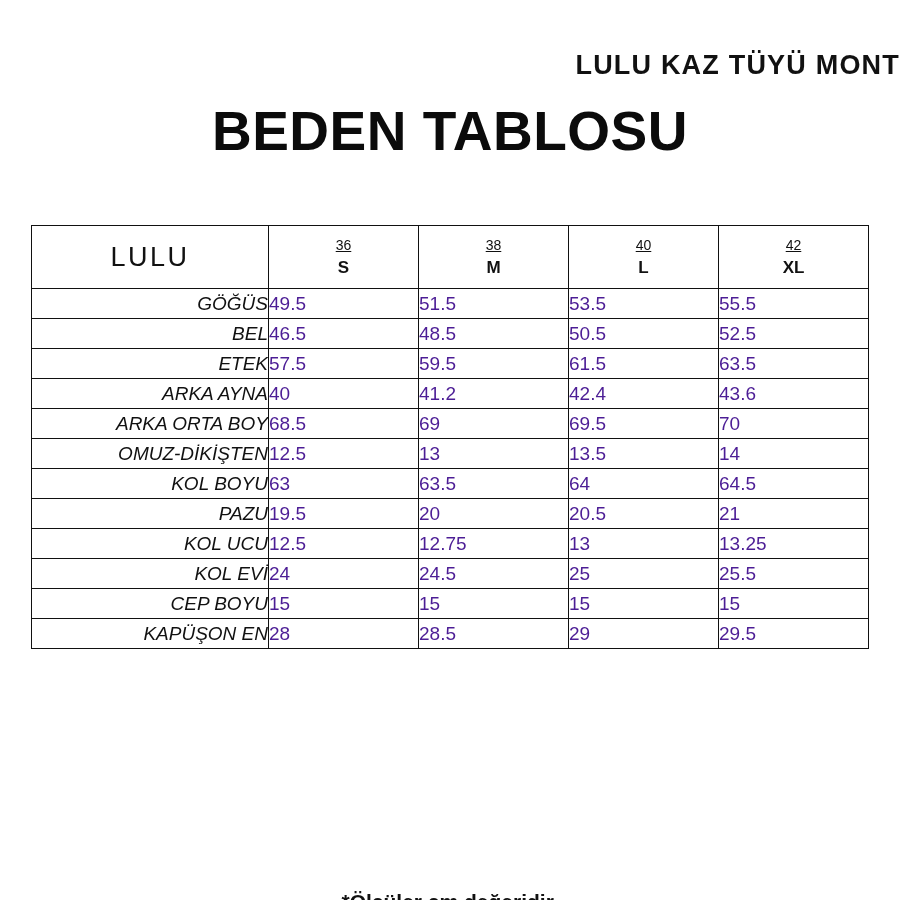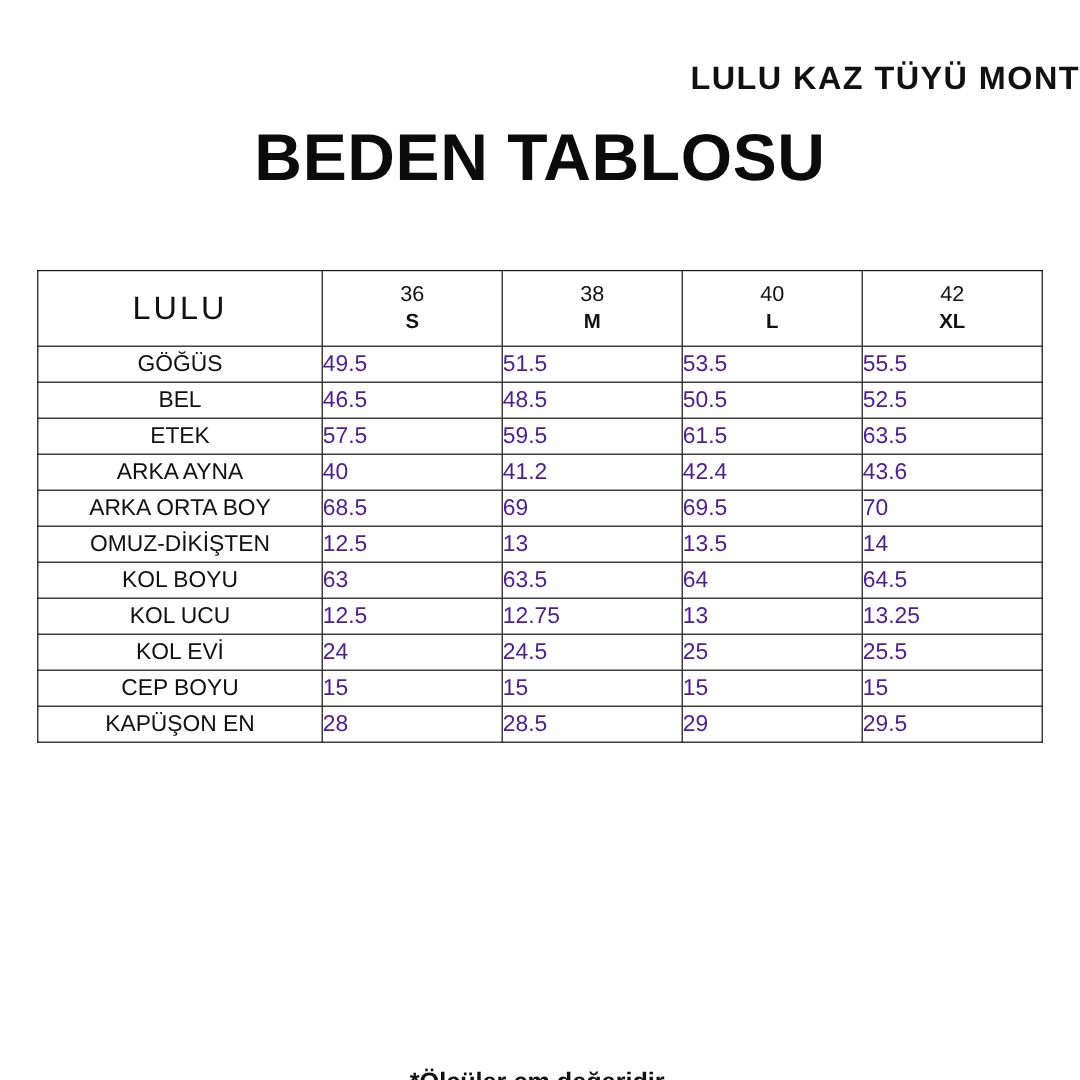--- a/index.html
+++ b/index.html
@@ -61,39 +61,41 @@
     color: #111111;
   }
   .head-cell {
     text-align: center;
     vertical-align: middle;
     height: 62px;
     padding: 6px 0 8px 0;
   }
   .head-num {
     display: block;
-    font-size: 18px;
+    font-size: 14px;
     line-height: 17px;
     color: #111111;
+    text-decoration: underline;
   }
   .head-letter {
     display: block;
     font-size: 17px;
     font-weight: 700;
     line-height: 21px;
     margin-top: 3px;
     color: #111111;
   }
   .row-label {
-    text-align: center;
+    text-align: right;
     padding-left: 10px;
     font-size: 19px;
     height: 29px;
     color: #111111;
     white-space: nowrap;
+    font-style: italic;
   }
   .row-val {
     font-size: 19px;
     height: 29px;
     color: #4c1d95;
   }
   .footnote {
     position: absolute;
     left: 0;
     right: 0;
@@ -179,20 +181,27 @@
           <td class="row-val">14</td>
         </tr>
         <tr>
           <td class="row-label">KOL BOYU</td>
           <td class="row-val">63</td>
           <td class="row-val">63.5</td>
           <td class="row-val">64</td>
           <td class="row-val">64.5</td>
         </tr>
         <tr>
+          <td class="row-label">PAZU</td>
+          <td class="row-val">19.5</td>
+          <td class="row-val">20</td>
+          <td class="row-val">20.5</td>
+          <td class="row-val">21</td>
+        </tr>
+        <tr>
           <td class="row-label">KOL UCU</td>
           <td class="row-val">12.5</td>
           <td class="row-val">12.75</td>
           <td class="row-val">13</td>
           <td class="row-val">13.25</td>
         </tr>
         <tr>
           <td class="row-label">KOL EVİ</td>
           <td class="row-val">24</td>
           <td class="row-val">24.5</td>

